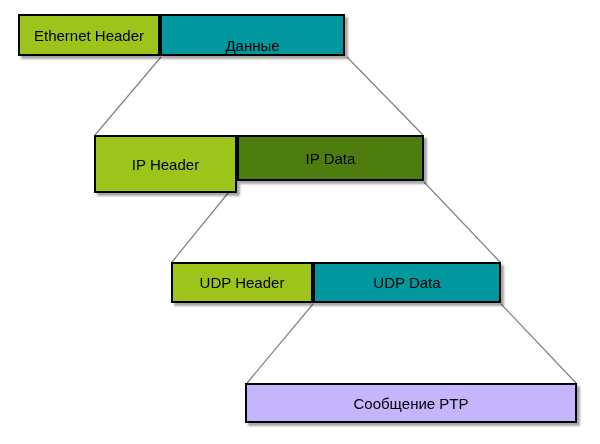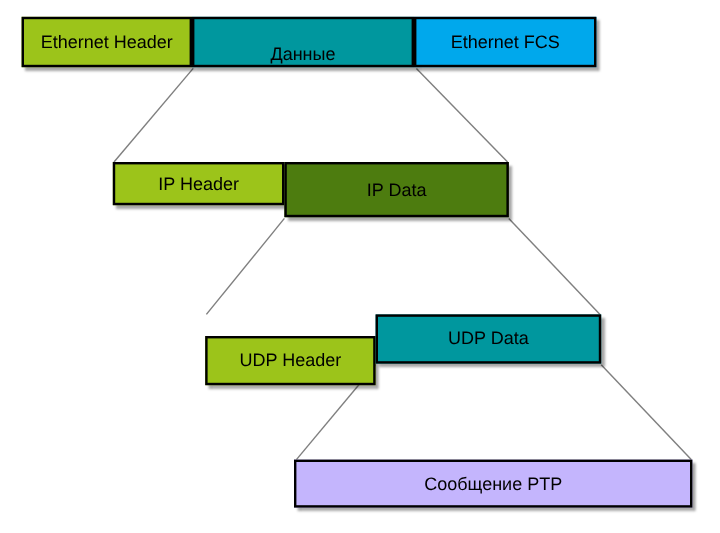--- a/index.html
+++ b/index.html
@@ -25,24 +25,24 @@
     justify-content: center;
     font-size: 15px;
     color: #000000;
     white-space: nowrap;
   }
   
   .eth-header { left: 18px;  top: 14px; width: 142px; height: 42px; }
   .eth-data   { left: 160px; top: 14px; width: 185px; height: 42px; align-items: flex-end; }
   .eth-fcs    { left: 345px; top: 14px; width: 152px; height: 42px; }
   
-  .ip-header  { left: 94px;  top: 135px; width: 143px; height: 36px; }
+  .ip-header  { left: 94px;  top: 135px; width: 143px; height: 58px; }
   .ip-data    { left: 237px; top: 135px; width: 187px; height: 46px; }
   
-  .udp-header { left: 171px; top: 262px; width: 142px; height: 41px; margin-top: 18px; }
+  .udp-header { left: 171px; top: 262px; width: 142px; height: 41px; }
   .udp-data   { left: 313px; top: 262px; width: 188px; height: 41px; }
   
   .ptp-msg    { left: 245px; top: 383px; width: 332px; height: 40px; }
 
   .connector-layer {
     position: absolute;
     left: 0; top: 0;
     width: 600px;
     height: 444px;
     pointer-events: none;
@@ -65,23 +65,20 @@
     <line x1="313" y1="304" x2="247" y2="383" style="stroke: rgb(128, 128, 128);"></line>
     <line x1="501" y1="304" x2="576" y2="383" style="stroke: rgb(128, 128, 128);"></line>
   </svg>
 
   <div class="box eth-header" style="background: rgb(156, 196, 26);">
     <span>Ethernet Header</span>
   </div>
   <div class="box eth-data" style="background: rgb(0, 151, 158);">
     <span>Данные</span>
   </div>
-  <div class="box eth-fcs" style="background: rgb(0, 168, 236);">
-    <span>Ethernet FCS</span>
-  </div>
 
   <div class="box ip-header" style="background: rgb(156, 196, 26);">
     <span>IP Header</span>
   </div>
   <div class="box ip-data" style="background: #4d7c0f;">
     <span>IP Data</span>
   </div>
 
   <div class="box udp-header" style="background: rgb(156, 196, 26);">
     <span>UDP Header</span>

